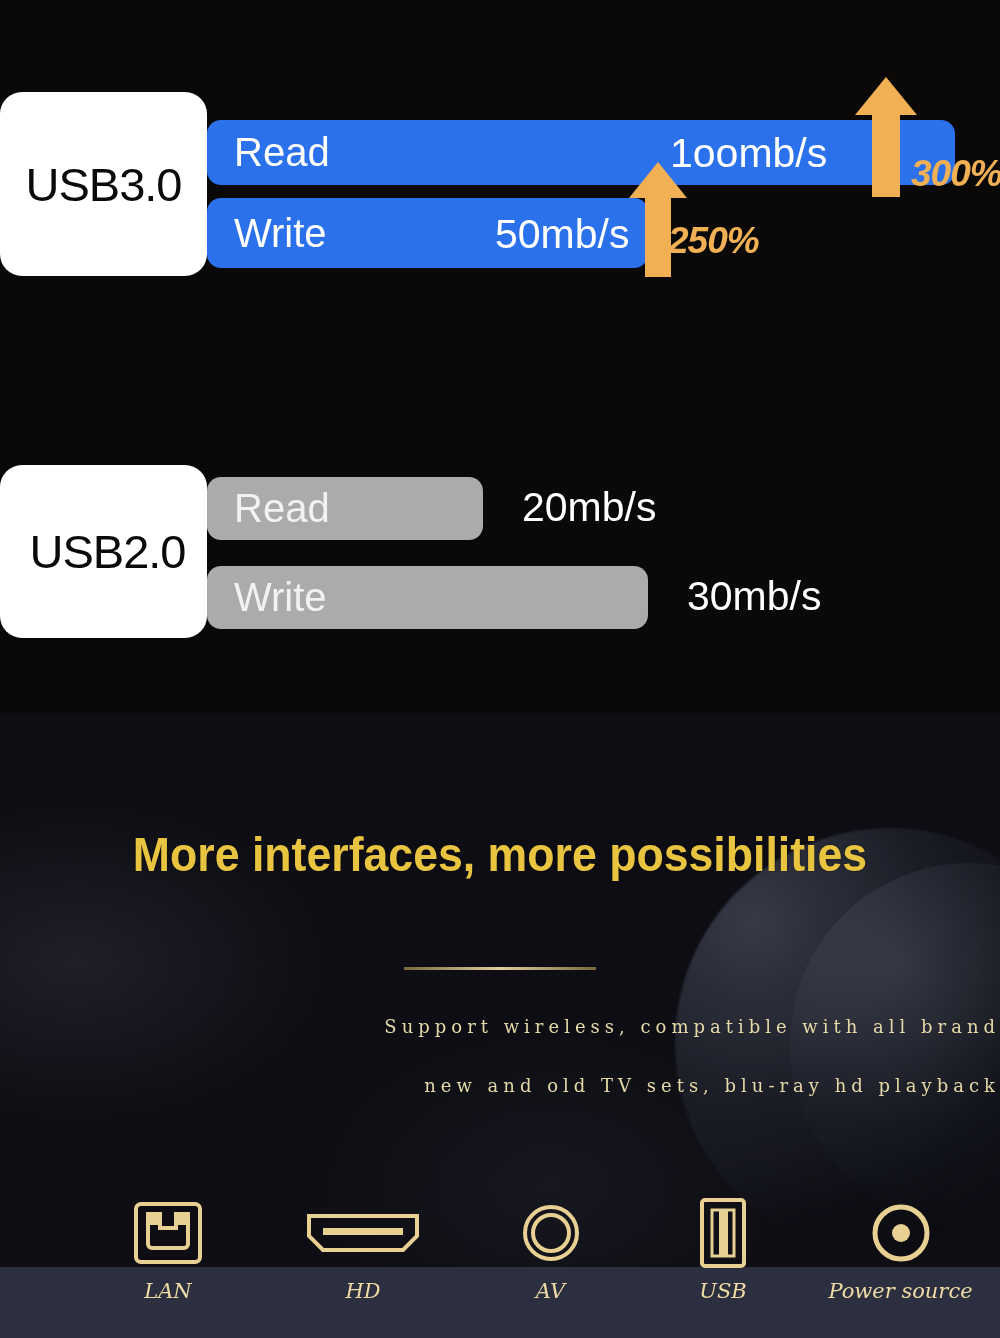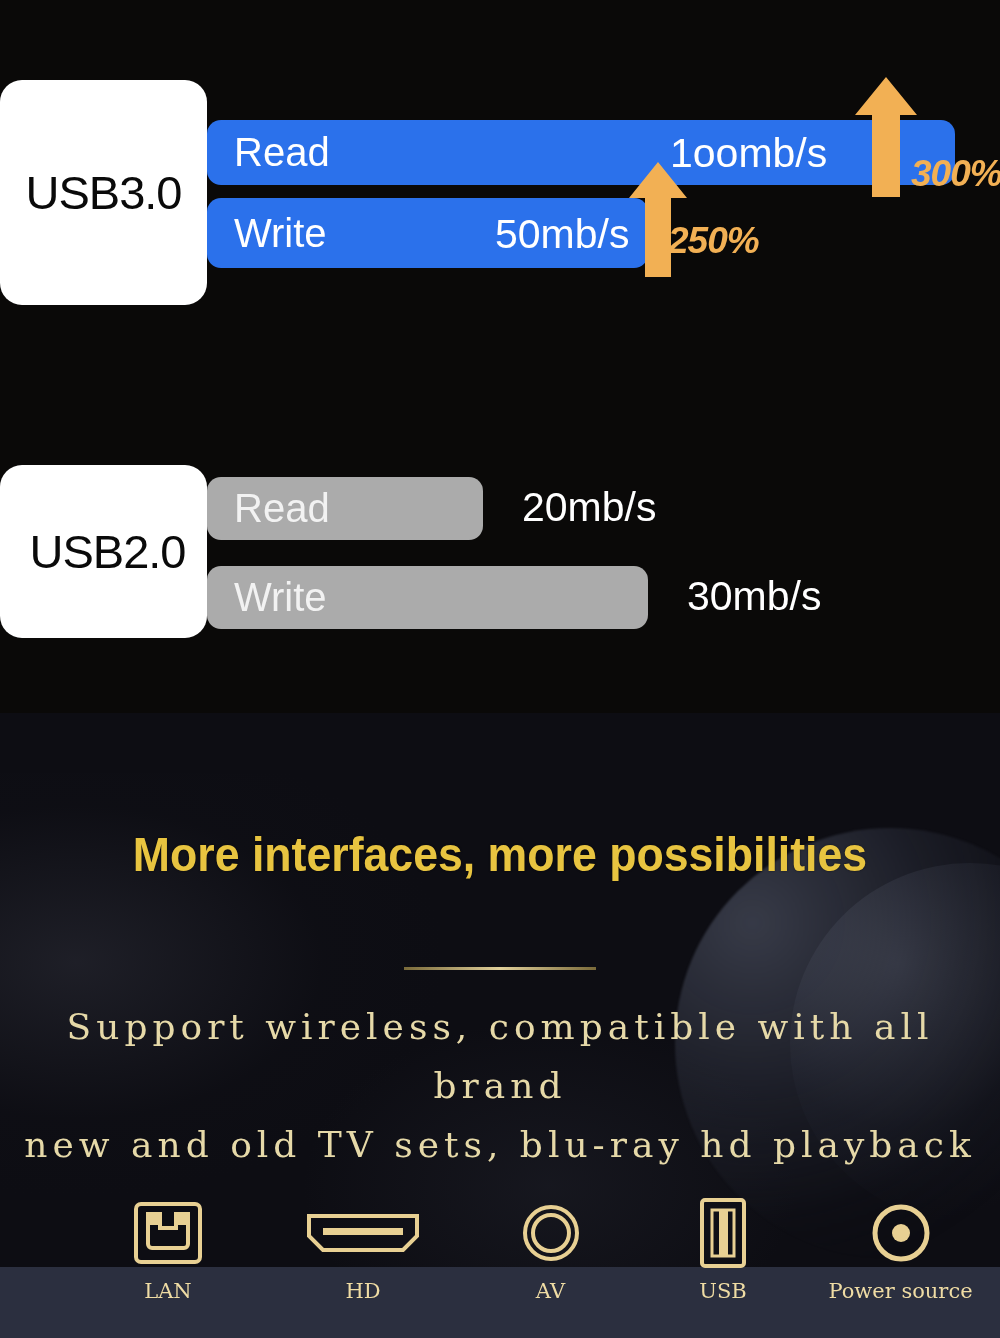--- a/index.html
+++ b/index.html
@@ -13,22 +13,22 @@
   .speed-section{
     position:absolute; left:0; top:0; width:1000px; height:713px;
     background:#0a0908;
   }
 
   .usb-group{ position:absolute; left:0; }
   .usb-group.g3{ top:80px; }
   .usb-group.g2{ top:455px; }
 
   .usb-badge{
-    position:absolute; left:0; top:0;
-    width:207px; height:225px;
+    position:absolute; left:0; top:12px;
+    width:207px; height:184px;
     background:#ffffff;
     border-radius:22px;
     display:flex; align-items:center; justify-content:center;
     z-index:5;
   }
   .usb-badge span{
     color:#0a0a0a;
     font-size:47px;
     letter-spacing:-1px;
     white-space:nowrap;
@@ -118,34 +118,34 @@
   }
 
   .divider{
     position:absolute; left:50%; top:254px; transform:translateX(-50%);
     width:192px; height:3px;
     background:linear-gradient(90deg,#7a6a3a 0%,#e0cf9a 50%,#7a6a3a 100%);
   }
 
   .subtext{
     position:absolute; left:0; top:284px; width:1000px;
-    text-align:center;
+    text-align:right;
     color:#e6d9a8;
     font-family:"DejaVu Serif","Liberation Serif",serif;
-    font-size:36px;
+    font-size:18px;
     letter-spacing:5px;
     line-height:59px;
   }
 
   .port-row{
     position:absolute; left:0; top:484px; width:1000px;
     display:flex; align-items:flex-end;
   }
   .port{
-    display:flex; flex-direction:column; align-items:center;
+    display:flex; flex-direction:column; align-items:center;font-style:italic;
   }
   .port-icon{
     height:72px; display:flex; align-items:center; justify-content:center;
   }
   .port-label{
     margin-top:10px;
     color:#efdca4;
     font-family:"DejaVu Serif","Liberation Serif",serif;
     font-size:21px;
     white-space:nowrap;

